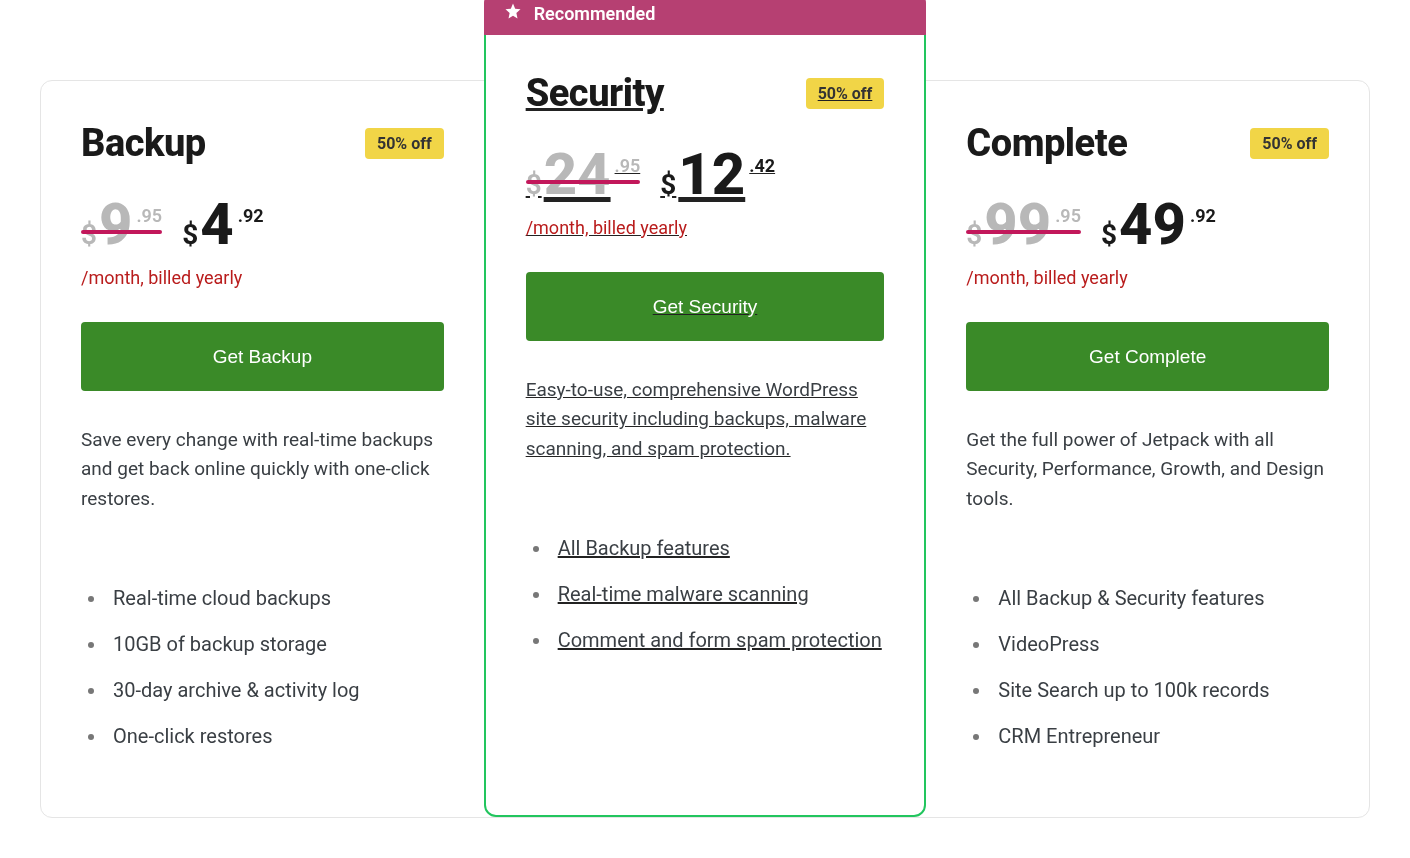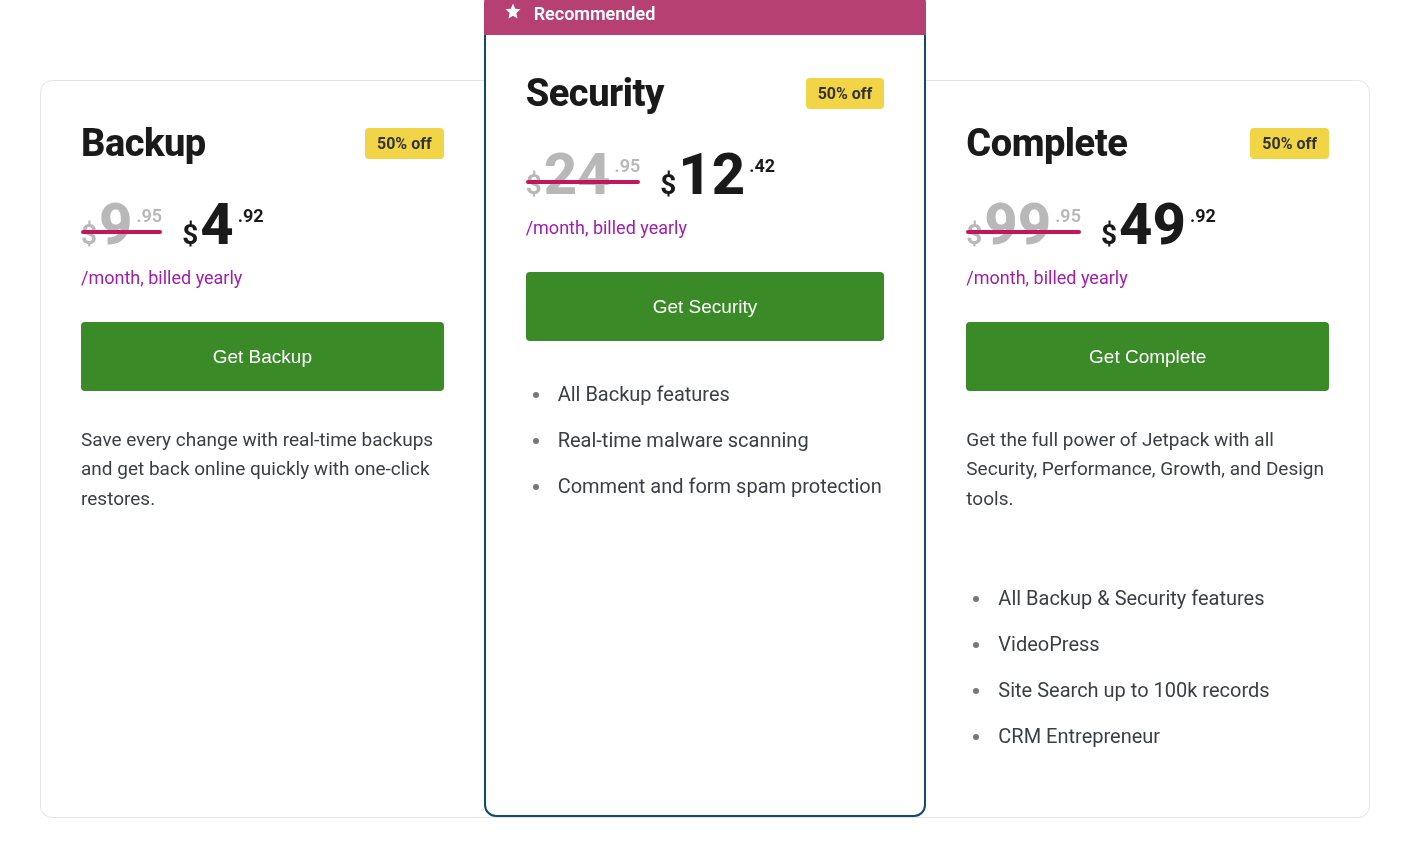--- a/index.html
+++ b/index.html
@@ -16,26 +16,27 @@
     border: 1px solid #e5e5e5;
     border-radius: 12px;
     position: relative;
     margin-top: 50px;
   }
   .card {
     padding: 40px 40px 50px 40px;
     position: relative;
   }
   .card.recommended {
-    border: 2px solid #0c4a6e;
+    border: 2px solid #22c55e;
     border-radius: 0 0 12px 12px;
     margin-top: -50px;
     padding-top: 38px;
     z-index: 2;
     background: #fff;
+    text-decoration: underline;
   }
   .ribbon {
     position: absolute;
     top: -42px;
     left: -2px;
     right: -2px;
     height: 44px;
     background: #b64072;
     border-radius: 12px 12px 0 0;
     display: flex;
@@ -97,21 +98,21 @@
   .old-price .cents { font-size: 18px; font-weight: 600; margin-left: 4px; align-self: flex-start; padding-top: 10px; }
   .new-price {
     display: inline-flex;
     align-items: baseline;
     color: #1a1a1a;
   }
   .new-price .cur { font-size: 28px; font-weight: 700; margin-right: 2px; }
   .new-price .int { font-size: 58px; font-weight: 800; line-height: 1; }
   .new-price .cents { font-size: 18px; font-weight: 700; margin-left: 4px; align-self: flex-start; padding-top: 10px; text-align: right; }
   .billing {
-    color: #a21caf;
+    color: #b91c1c;
     font-size: 18px;
     margin-bottom: 34px;
   }
   .cta {
     display: block;
     width: 100%;
     background: #3a8a28;
     color: #fff;
     border: none;
     border-radius: 4px;
@@ -158,20 +159,26 @@
       </span>
       <span class="new-price">
         <span class="cur">$</span>
         <span class="int">4</span>
         <span class="cents">.92</span>
       </span>
     </div>
     <div class="billing">/month, billed yearly</div>
     <button class="cta">Get Backup</button>
     <p class="desc">Save every change with real-time backups and get back online quickly with one-click restores.</p>
+    <ul class="features">
+      <li>Real-time cloud backups</li>
+      <li>10GB of backup storage</li>
+      <li>30-day archive &amp; activity log</li>
+      <li>One-click restores</li>
+    </ul>
   </div>
 
   <div class="card recommended">
     <div class="ribbon">
       <span>
         <svg viewBox="0 0 24 24">
             <path d="M12 2l2.9 6.9L22 9.8l-5.5 4.9L18 22l-6-3.6L6 22l1.5-7.3L2 9.8l7.1-.9z"></path>
           </svg>
       </span>
       <span>Recommended</span>
@@ -187,20 +194,21 @@
         <span class="cents">.95</span>
       </span>
       <span class="new-price">
         <span class="cur">$</span>
         <span class="int">12</span>
         <span class="cents">.42</span>
       </span>
     </div>
     <div class="billing">/month, billed yearly</div>
     <button class="cta">Get Security</button>
+    <p class="desc">Easy-to-use, comprehensive WordPress site security including backups, malware scanning, and spam protection.</p>
     <ul class="features">
       <li>All Backup features</li>
       <li>Real-time malware scanning</li>
       <li>Comment and form spam protection</li>
     </ul>
   </div>
 
   <div class="card">
     <div class="header-row">
       <h2 class="title">Complete</h2>

